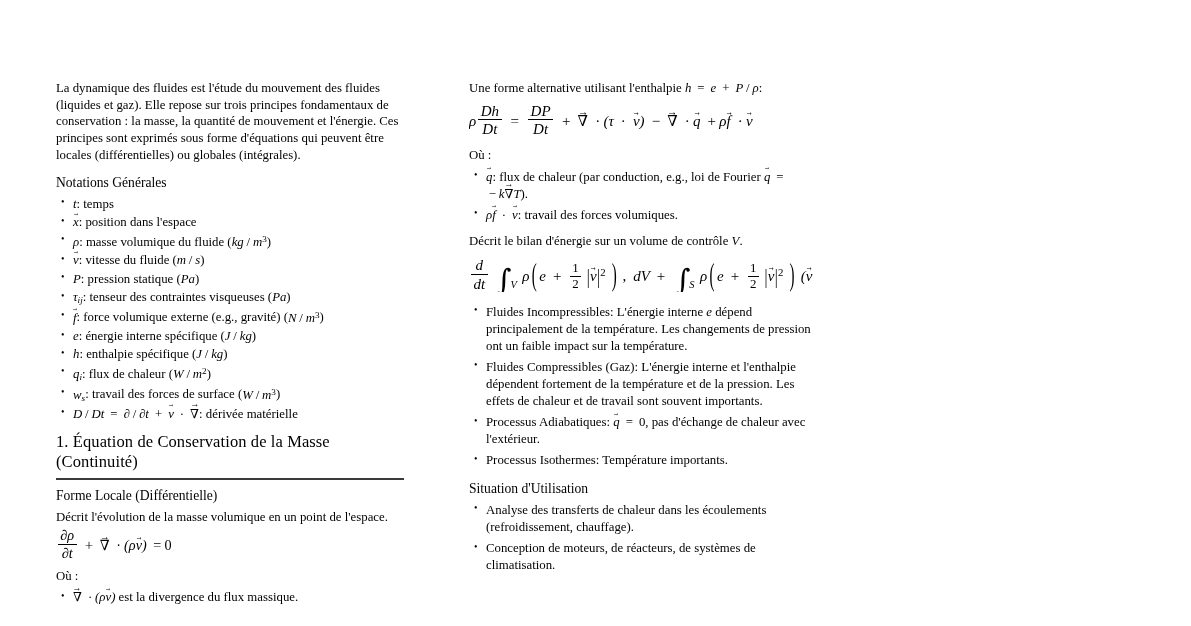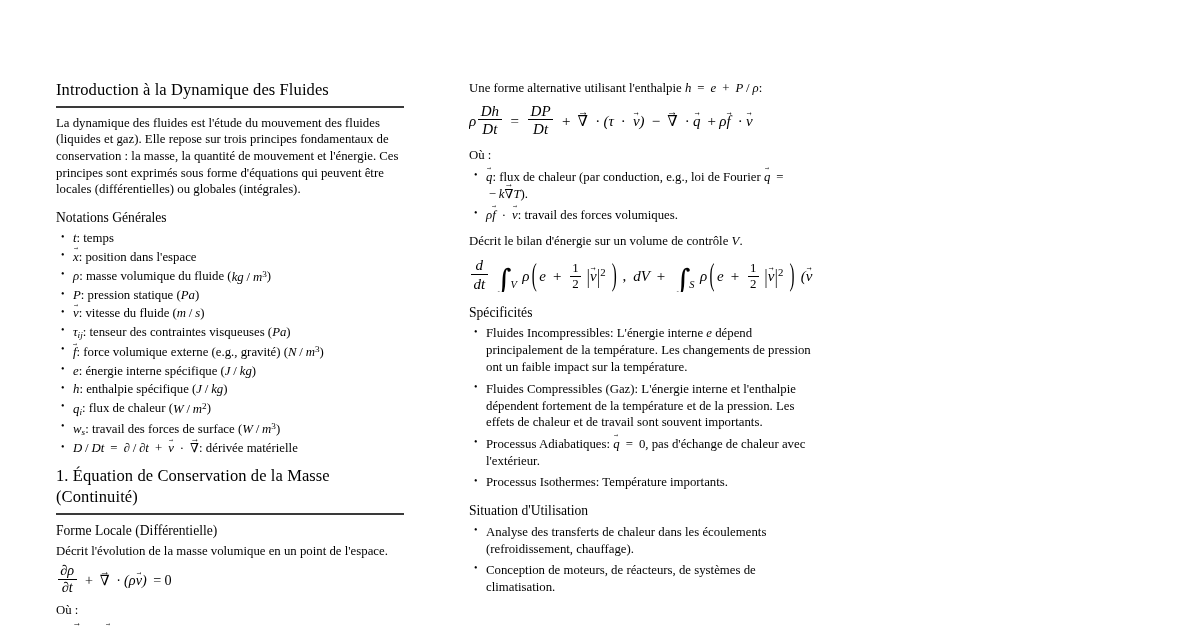--- a/index.html
+++ b/index.html
@@ -188,43 +188,42 @@
   .nowrap { white-space: nowrap; }
 </style>
 </head>
 <body>
 
 <div class="page">
   <div class="columns">
 
     <div class="col col-left">
 
-      <h1 class="doc-h1 tight">Introduction à la Dynamique des Fluides</h1>
 
       <p class="doc-p">La dynamique des fluides est l'étude du mouvement des fluides (liquides et gaz). Elle repose sur trois principes fondamentaux de conservation : la masse, la quantité de mouvement et l'énergie. Ces principes sont exprimés sous forme d'équations qui peuvent être locales (différentielles) ou globales (intégrales).</p>
 
       <h2 class="doc-h2">Notations Générales</h2>
 
       <ul class="doc-ul tight">
         <li>
           <span class="m"><span>t</span></span><span class="nowrap">: temps</span>
         </li>
         <li>
           <span class="m"><span class="vec">x</span></span>: position dans l'espace
         </li>
         <li>
           <span class="m">ρ</span>: masse volumique du fluide
           (<span class="m">kg<span class="op">/</span>m<span class="sup">3</span></span>)
         </li>
         <li>
-          <span class="m">P</span>: pression statique (<span class="m">Pa</span>)
-        </li>
-        <li>
           <span class="m"><span class="vec">v</span></span>: vitesse du fluide
           (<span class="m">m<span class="op">/</span>s</span>)
+        </li>
+        <li>
+          <span class="m">P</span>: pression statique (<span class="m">Pa</span>)
         </li>
         <li>
           <span class="m">τ<span class="sub">ij</span></span>: tenseur des contraintes visqueuses
           (<span class="m">Pa</span>)
         </li>
         <li>
           <span class="m"><span class="vec">f</span></span>: force volumique externe (e.g., gravité)
           (<span class="m">N<span class="op">/</span>m<span class="sup">3</span></span>)
         </li>
         <li>
@@ -331,21 +330,20 @@
           <span class="intsym">∫</span><span class="intsub">S</span>
           ρ<span class="paren-big">(</span>e <span class="op">+</span>
           <span class="frac small"><span class="fnum num">1</span><span class="fden num">2</span></span>
           <span class="bar-big">|</span><span class="vec">v</span><span class="bar-big">|</span><span class="sup">2</span>
           <span class="paren-big">)</span>
           (<span class="vec">v</span> <span class="op">·</span> ) dS
           
         </span>
       </div>
 
-      <h2 class="doc-h2" style="margin-top:4px;">Spécificités</h2>
 
       <ul class="doc-ul">
         <li>
           Fluides Incompressibles: L'énergie interne <span class="m">e</span> dépend
           principalement de la température. Les changements de pression ont un faible impact sur la température.
         </li>
         <li>Fluides Compressibles (Gaz): L'énergie interne et l'enthalpie dépendent fortement de la température et de la pression. Les effets de chaleur et de travail sont souvent importants.</li>
         <li>
           Processus Adiabatiques: <span class="m"><span class="vec">q</span> <span class="op">=</span> <span class="num">0</span></span>,
           pas d'échange de chaleur avec l'extérieur.

